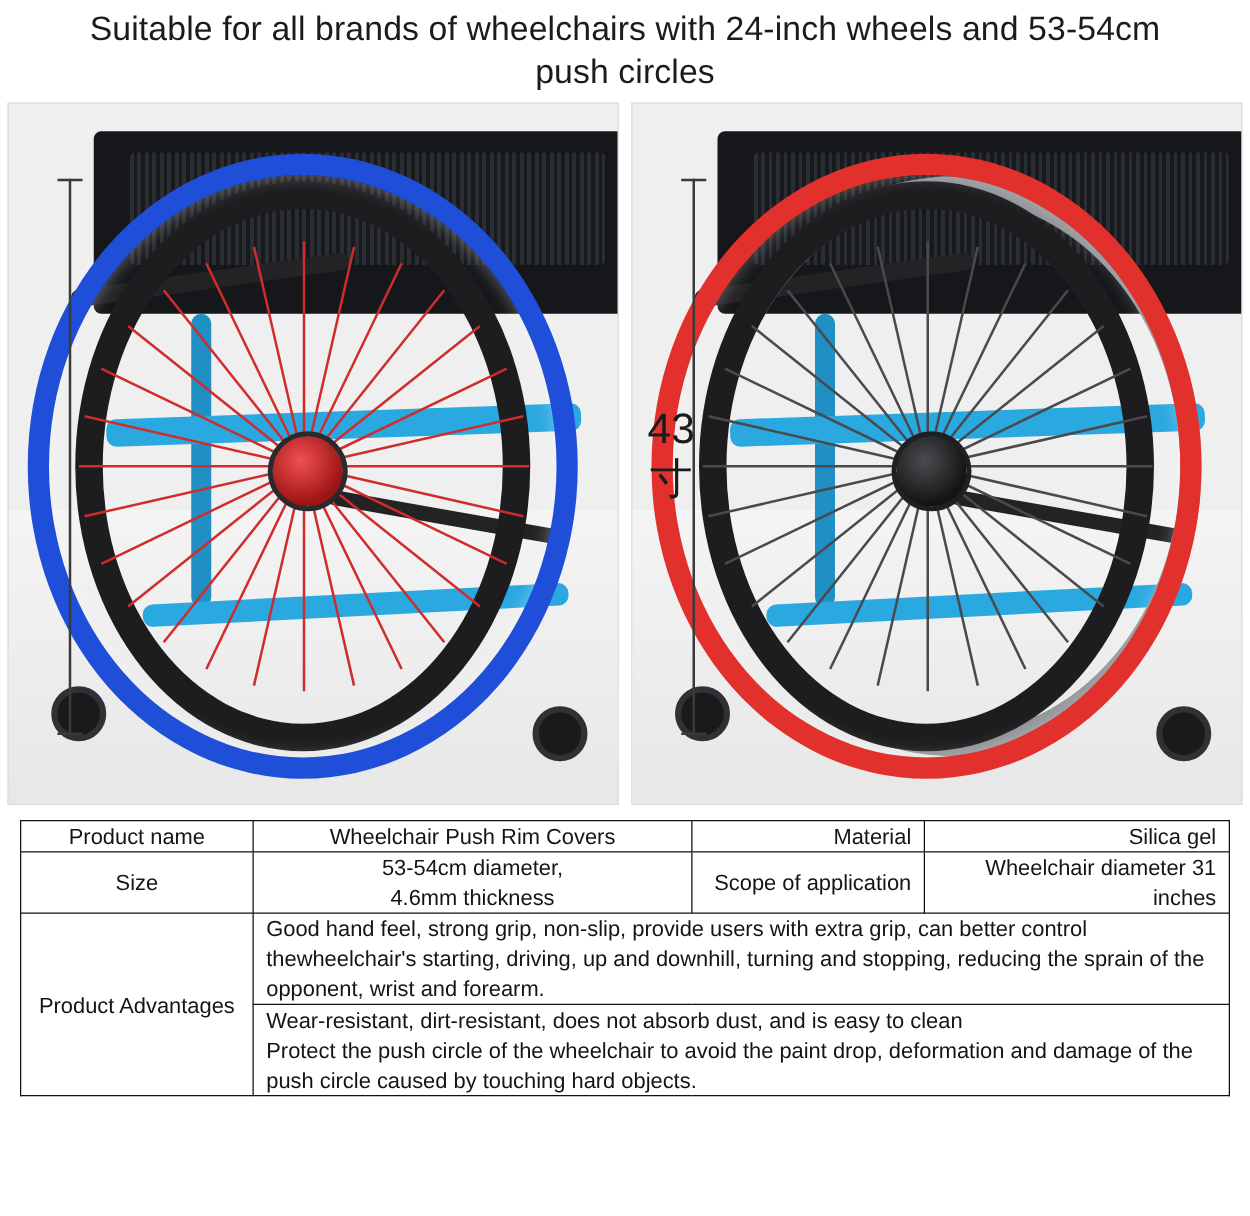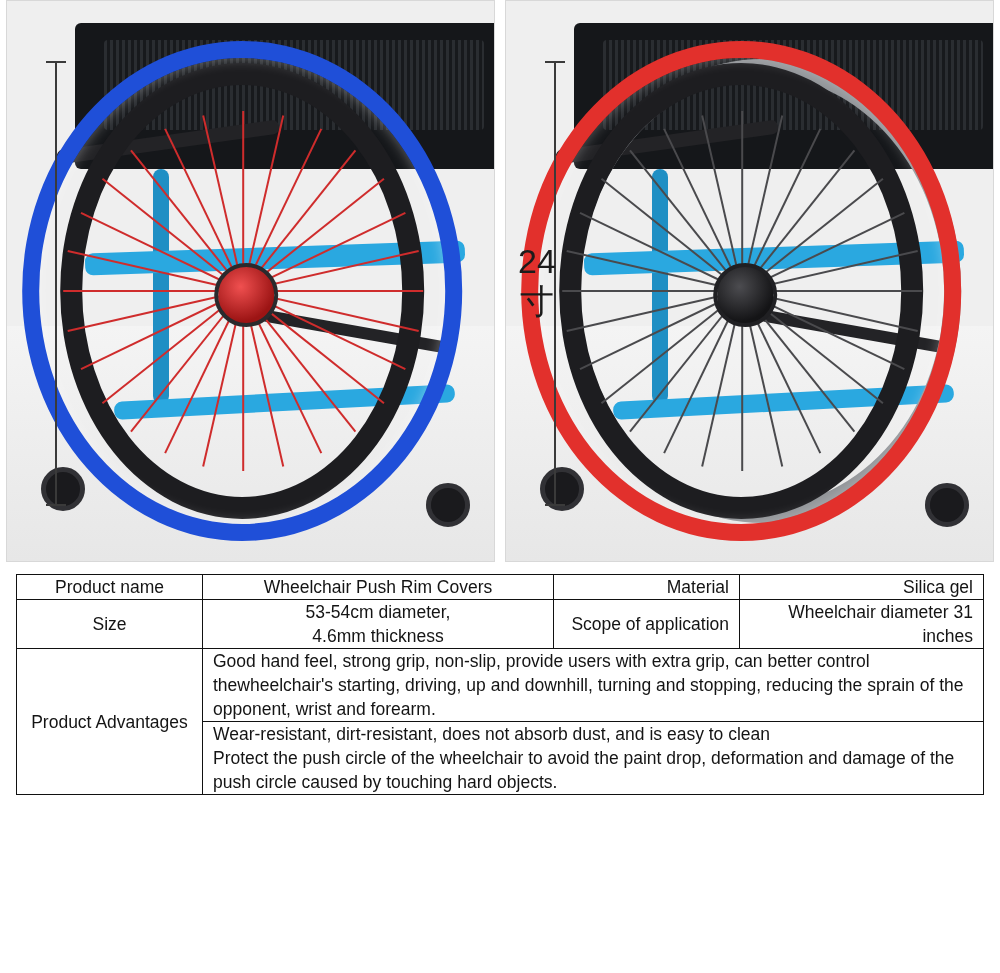--- a/index.html
+++ b/index.html
@@ -221,20 +221,21 @@
   td.adv-text {
     text-align: left;
     padding: 8px 12px;
   }
 </style>
 </head>
 <body>
 
 <div class="page">
 
+  <div class="headline">Suitable for all brands of wheelchairs with 24-inch wheels and 53-54cm push circles</div>
 
   <div class="photos">
 
     <div class="photo">
       <div class="scene">
         <div class="floor"></div>
         <div class="seatblock"></div>
         <div class="seatmesh"></div>
         <div class="darkbar db1"></div>
         <div class="framebar fb3"></div>
@@ -327,21 +328,21 @@
               <div class="spoke dark" style="transform: rotate(295.714deg);"></div>
               <div class="spoke dark" style="transform: rotate(308.571deg);"></div>
               <div class="spoke dark" style="transform: rotate(321.429deg);"></div>
               <div class="spoke dark" style="transform: rotate(334.286deg);"></div>
               <div class="spoke dark" style="transform: rotate(347.143deg);"></div>
             </div>
           <div class="hub dark"></div>
         </div>
       </div>
       <div class="dim"></div>
-      <div class="dim-label cjk">24
+      <div class="dim-label cjk">43
 寸</div>
     </div>
 
   </div>
 
   <div class="spec-wrap">
     <table class="spec">
       <tbody>
         <tr>
           <td class="c-label">Product name</td>

